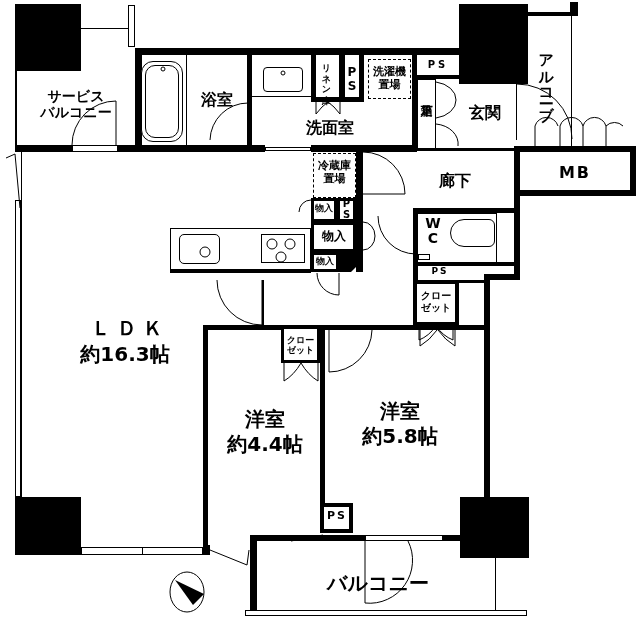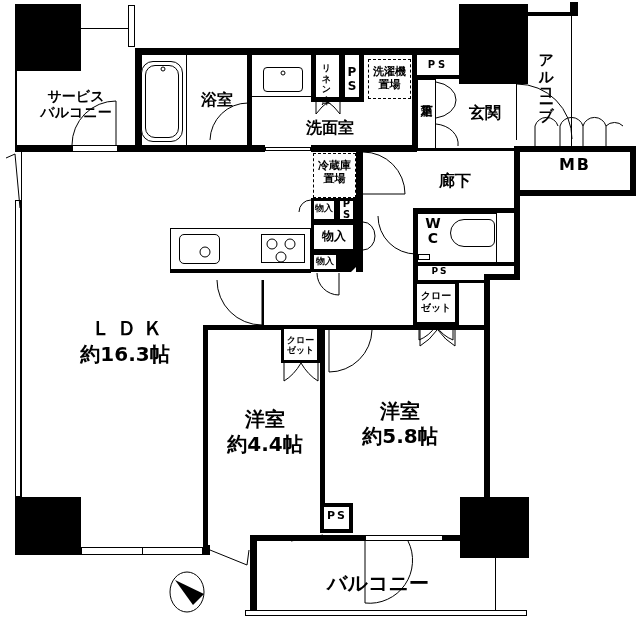--- a/index.html
+++ b/index.html
@@ -181,21 +181,21 @@
 <div class="label md" style="left:192px;top:91px;width:50px;">浴室</div>
 <div class="label md" style="left:295px;top:119px;width:70px;">洗面室</div>
 <div class="label xs vert" style="left:321px;top:58px;font-size:9px;">リネン庫</div>
 <div class="label sm" style="left:344px;top:65px;width:16px;white-space:normal;word-break:break-all;line-height:1.2;">PS</div>
 <div class="label xs" style="left:368px;top:66px;width:43px;font-size:11px;">洗濯機
 置場</div>
 <div class="label xs" style="left:417px;top:59px;width:42px;letter-spacing:3px;">PS</div>
 <div class="label xs vert" style="left:419px;top:96px;font-size:12px;">下足箱</div>
 <div class="label md" style="left:460px;top:104px;width:50px;">玄関</div>
 <div class="label md vert" style="left:537px;top:44px;font-size:15px;">アルコーブ</div>
-<div class="label md" style="left:520px;top:156px;width:110px;letter-spacing:2px;">MB</div>
+<div class="label md" style="left:520px;top:164px;width:110px;letter-spacing:2px;">MB</div>
 <div class="label md" style="left:425px;top:172px;width:60px;">廊下</div>
 <div class="label xs" style="left:313px;top:160px;width:43px;font-size:11px;">冷蔵庫
 置場</div>
 <div class="label xs" style="left:314px;top:203px;width:20px;font-size:9px;">物入</div>
 <div class="label xs" style="left:340px;top:199px;width:13px;font-size:10px;line-height:1.05;">P
 S</div>
 <div class="label xs" style="left:314px;top:230px;width:40px;font-size:12px;">物入</div>
 <div class="label xs" style="left:313px;top:256px;width:24px;font-size:9px;">物入</div>
 <div class="label md" style="left:423px;top:216px;width:20px;font-size:14px;line-height:1.1;">W
 C</div>

